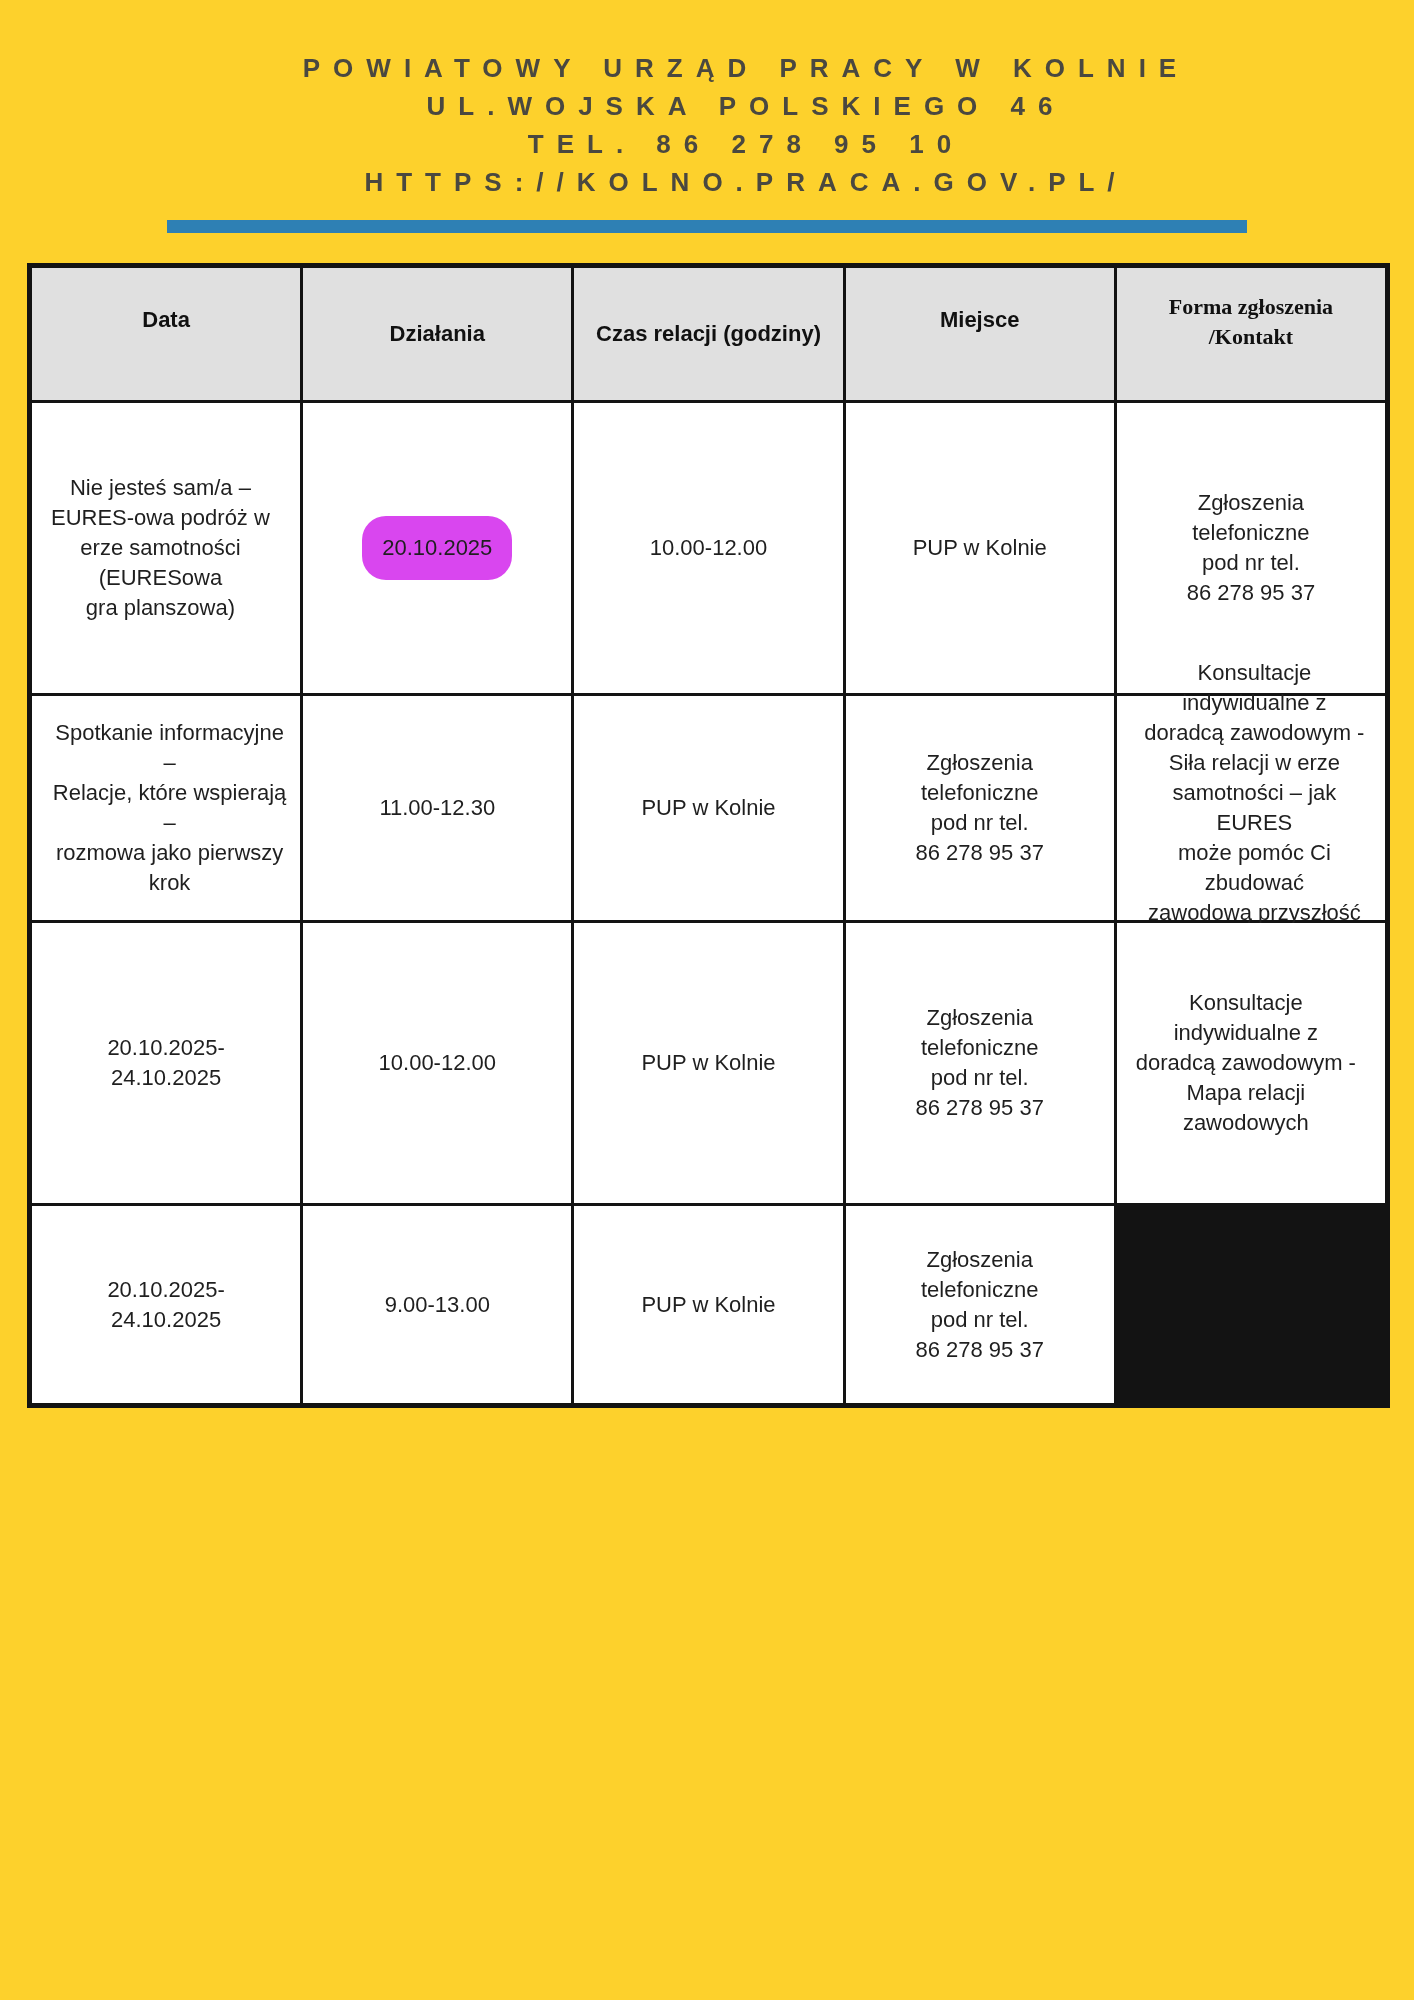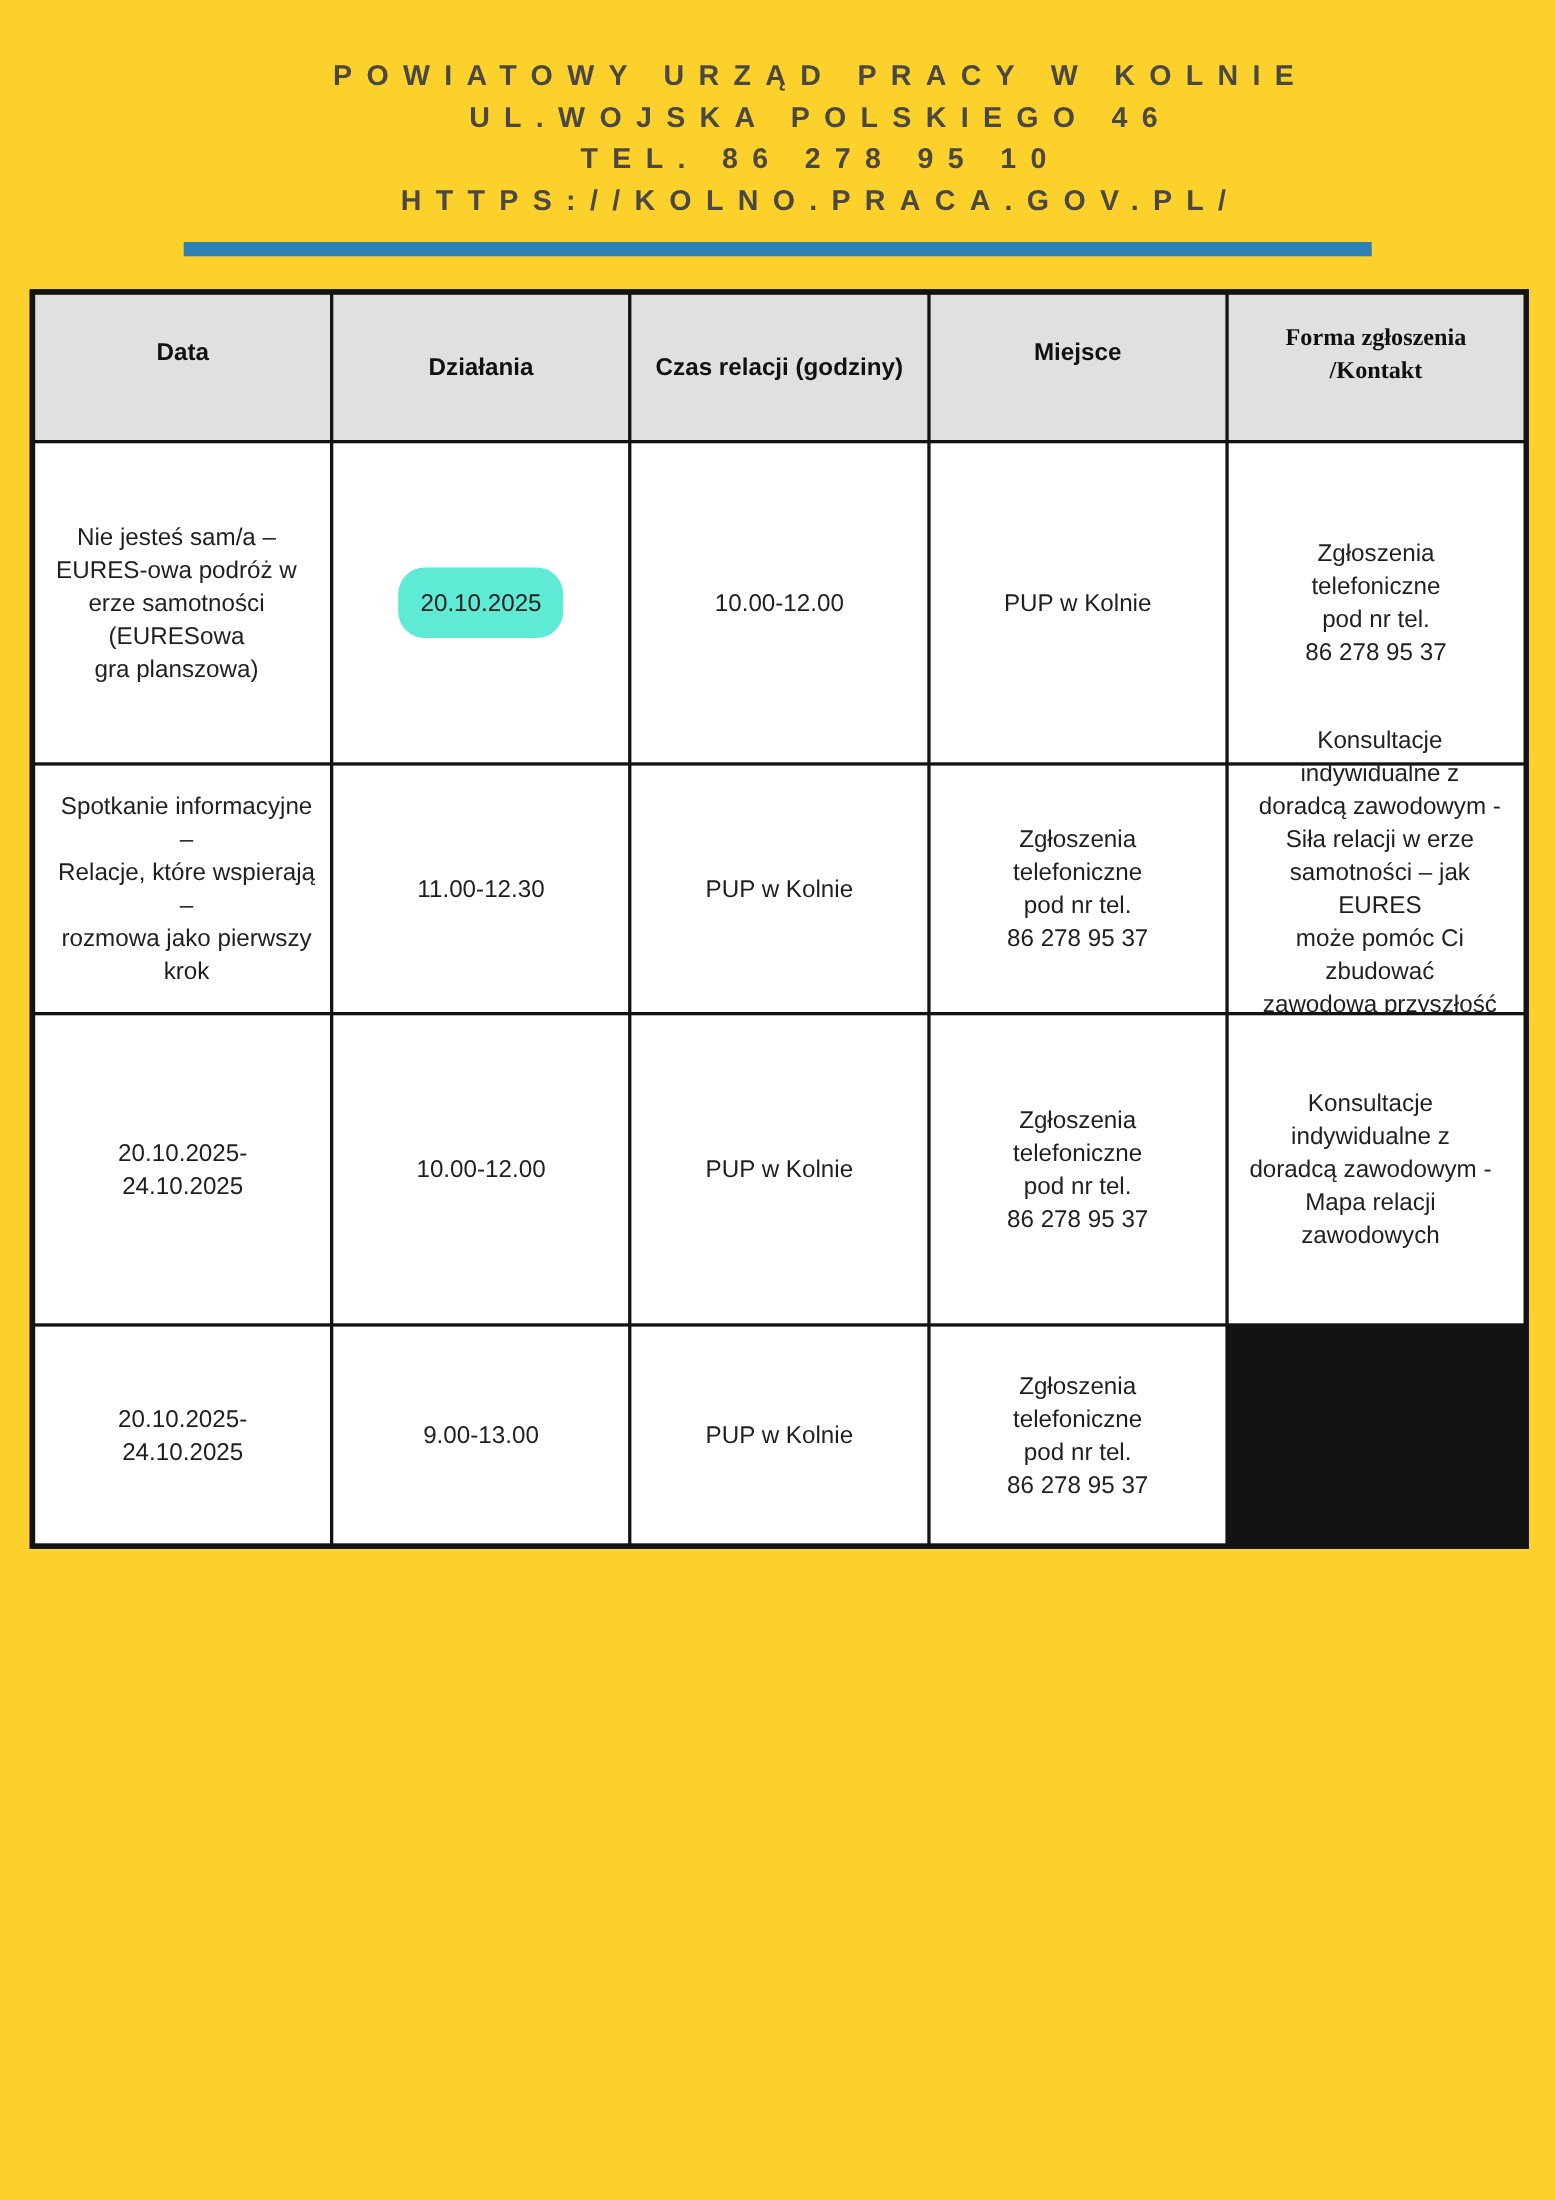--- a/index.html
+++ b/index.html
@@ -59,21 +59,21 @@
     color:#111111;
   }
   .hdr-raise14{transform:translateY(-14px);}
   .hdr-raise12{transform:translateY(-12px);font-family:Liberation Serif, serif;}
   .cell.left{
     justify-content:flex-start;
     text-align:center;
     padding:14px 12px 14px 19px;
   }
   .pill{
-    background:#5eead4;
+    background:#d946ef;
     border-radius:24px;
     padding:17px 20px;
     display:inline-block;
   }
 </style>
 </head>
 <body>
 
 <div class="top-header">
   <div>POWIATOWY URZĄD PRACY W KOLNIE</div>

